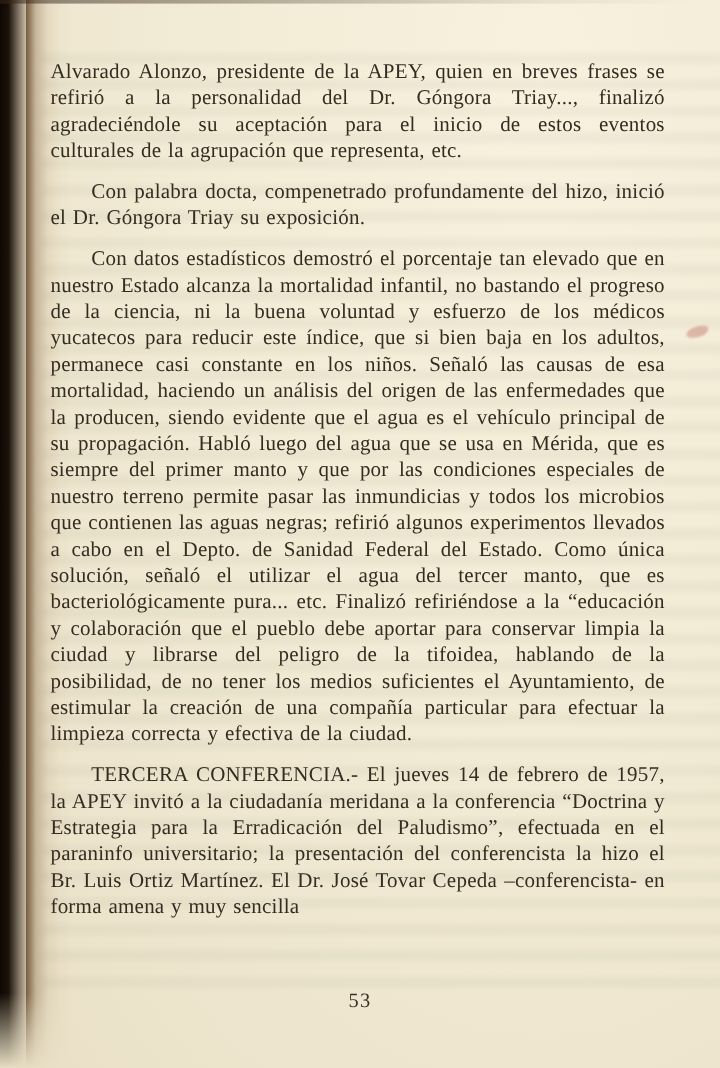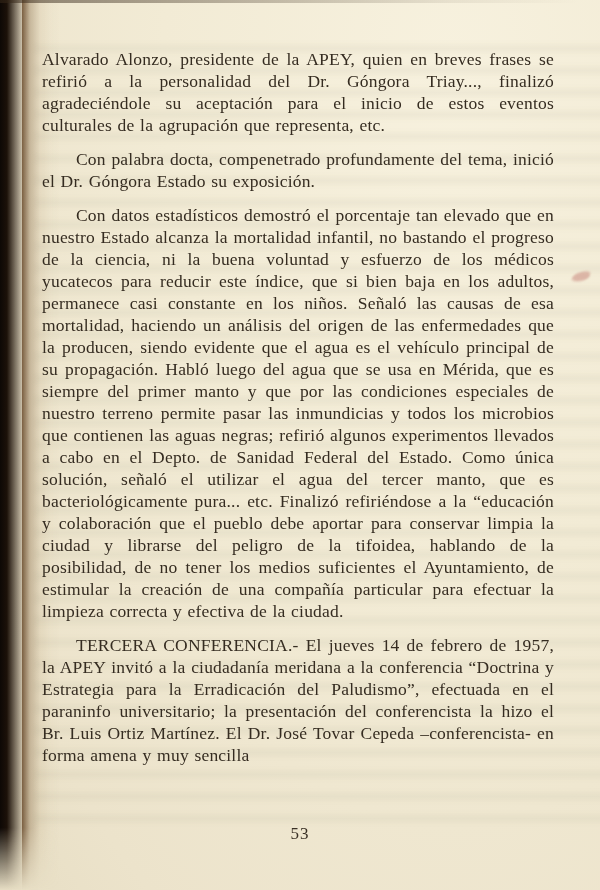--- a/index.html
+++ b/index.html
@@ -104,21 +104,21 @@
 </head>
 <body>
 
 <div class="page">
   <div class="binding"></div>
   <div class="top-edge"></div>
   <div class="ghost"></div>
 
   <div class="text-block">
     <p>Alvarado Alonzo, presidente de la APEY, quien en breves frases se refirió a la personalidad del Dr. Góngora Triay..., finalizó agradeciéndole su aceptación para el inicio de estos eventos culturales de la agrupación que representa, etc.</p>
-    <p>Con palabra docta, compenetrado profundamente del tema, inició el Dr. Góngora Estado su exposición.</p>
+    <p>Con palabra docta, compenetrado profundamente del hizo, inició el Dr. Góngora Triay su exposición.</p>
     <p>Con datos estadísticos demostró el porcentaje tan elevado que en nuestro Estado alcanza la mortalidad infantil, no bastando el progreso de la ciencia, ni la buena voluntad y esfuerzo de los médicos yucatecos para reducir este índice, que si bien baja en los adultos, permanece casi constante en los niños. Señaló las causas de esa mortalidad, haciendo un análisis del origen de las enfermedades que la producen, siendo evidente que el agua es el vehículo principal de su propagación. Habló luego del agua que se usa en Mérida, que es siempre del primer manto y que por las condiciones especiales de nuestro terreno permite pasar las inmundicias y todos los microbios que contienen las aguas negras; refirió algunos experimentos llevados a cabo en el Depto. de Sanidad Federal del Estado. Como única solución, señaló el utilizar el agua del tercer manto, que es bacteriológicamente pura... etc. Finalizó refiriéndose a la “educación y colaboración que el pueblo debe aportar para conservar limpia la ciudad y librarse del peligro de la tifoidea, hablando de la posibilidad, de no tener los medios suficientes el Ayuntamiento, de estimular la creación de una compañía particular para efectuar la limpieza correcta y efectiva de la ciudad.</p>
     <p>TERCERA CONFERENCIA.- El jueves 14 de febrero de 1957, la APEY invitó a la ciudadanía meridana a la conferencia “Doctrina y Estrategia para la Erradicación del Paludismo”, efectuada en el paraninfo universitario; la presentación del conferencista la hizo el Br. Luis Ortiz Martínez. El Dr. José Tovar Cepeda –conferencista- en forma amena y muy sencilla</p>
   </div>
 
   <div class="page-number">53</div>
 
   <div class="smudge"></div>
 </div>
 
 </body></html>

